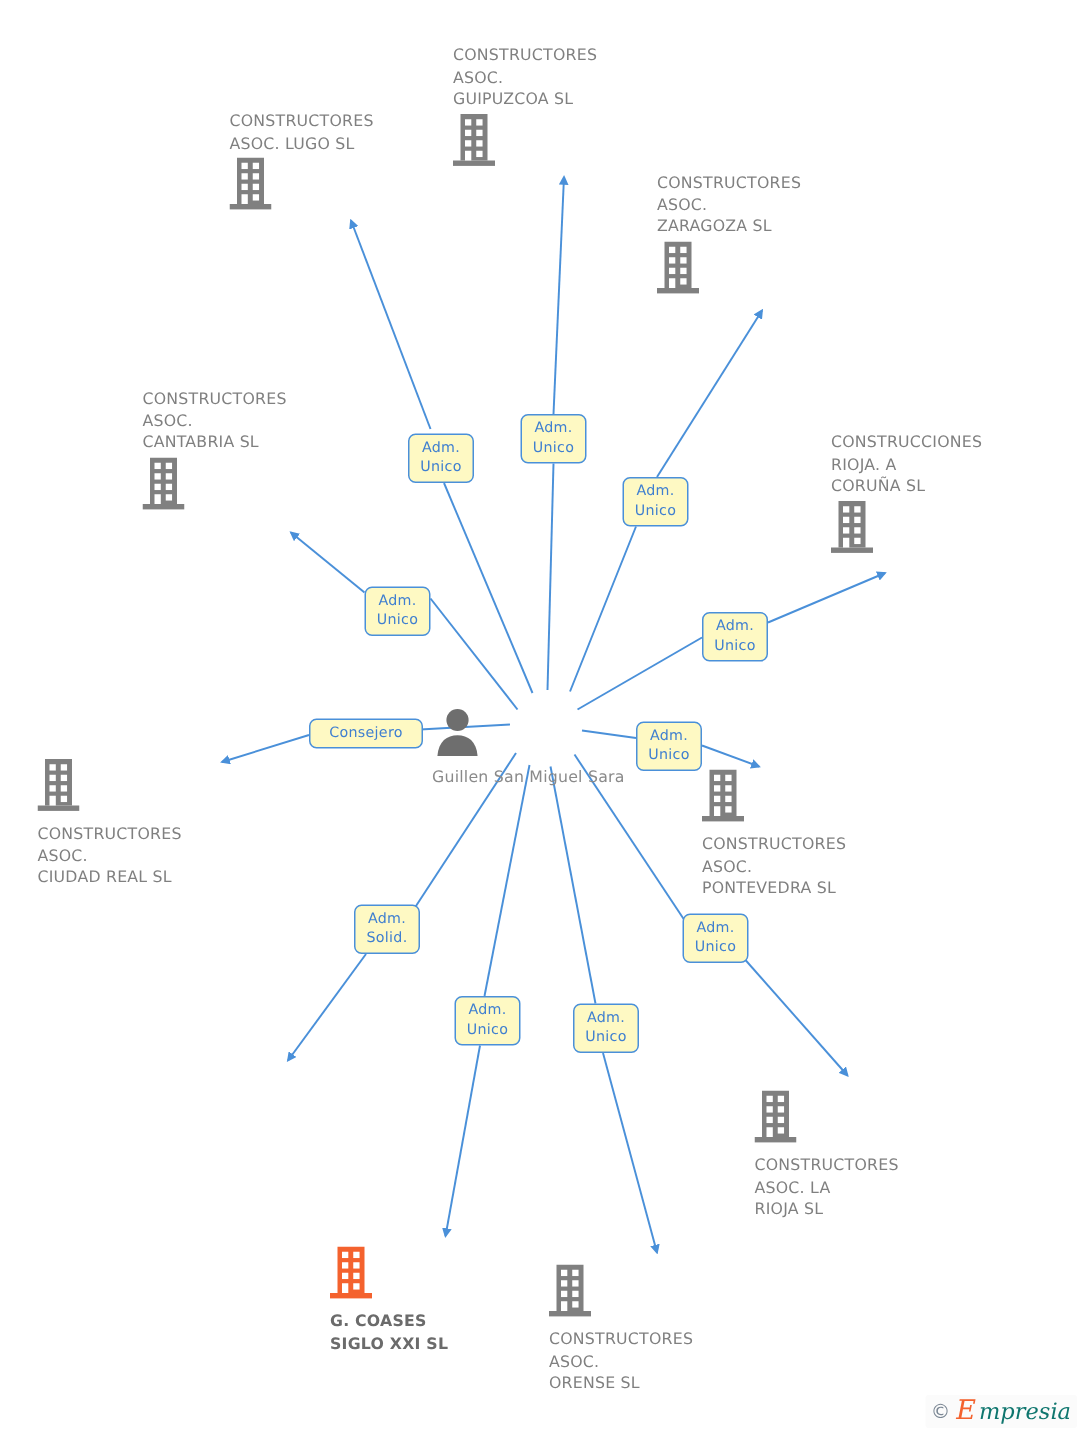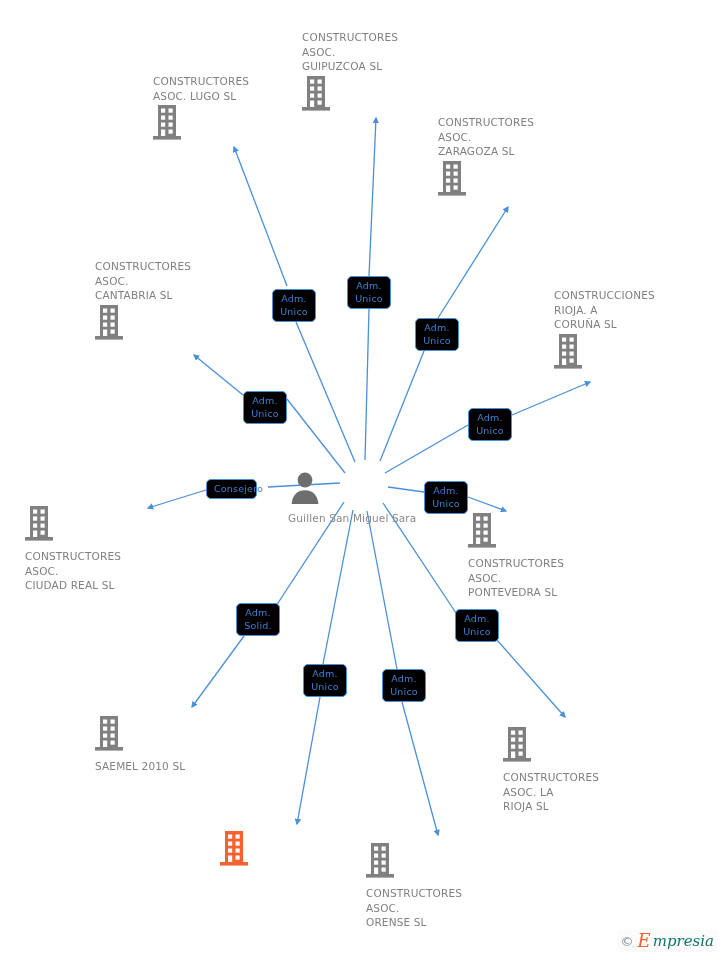--- a/index.html
+++ b/index.html
@@ -51,21 +51,21 @@
     color: #6b6b6b;
     font-weight: bold;
   }
   .node.person .node-label {
     color: #8a8a8a;
     font-size: 10.5px;
   }
   .edge-label {
     position: absolute;
     box-sizing: border-box;
-    background: #000000;
+    background: #fef9c3;
     border: 1px solid #4a90d9;
     border-radius: 5px;
     color: #3f7fd0;
     font-size: 9.5px;
     line-height: 12.5px;
     text-align: center;
     padding: 3px 5px 3px 5px;
     white-space: pre-line;
     letter-spacing: 0.2px;
   }
@@ -294,37 +294,20 @@
         <rect x="15.5" y="17.5" width="4.2" height="4.2" fill="#ffffff"></rect>
         <rect x="8" y="24.5" width="4.2" height="6.5" fill="#ffffff"></rect>
         <rect x="15.5" y="24.5" width="4.2" height="4.2" fill="#ffffff"></rect>
       </svg>
     </span>
     <span class="node-label">CONSTRUCTORES
 ASOC.
 PONTEVEDRA SL</span>
   </div>
 
-  <div class="node label-below" style="left:170px; top:716px;">
-    <span class="node-icon">
-      <svg width="28" height="36" viewBox="0 0 28 36">
-        <rect x="5" y="0" width="18" height="31" fill="#808080"></rect>
-        <rect x="0" y="31" width="28" height="3.6" fill="#808080"></rect>
-        <rect x="8" y="3.5" width="4.2" height="4.2" fill="#ffffff"></rect>
-        <rect x="15.5" y="3.5" width="4.2" height="4.2" fill="#ffffff"></rect>
-        <rect x="8" y="10.5" width="4.2" height="4.2" fill="#ffffff"></rect>
-        <rect x="15.5" y="10.5" width="4.2" height="4.2" fill="#ffffff"></rect>
-        <rect x="8" y="17.5" width="4.2" height="4.2" fill="#ffffff"></rect>
-        <rect x="15.5" y="17.5" width="4.2" height="4.2" fill="#ffffff"></rect>
-        <rect x="8" y="24.5" width="4.2" height="6.5" fill="#ffffff"></rect>
-        <rect x="15.5" y="24.5" width="4.2" height="4.2" fill="#ffffff"></rect>
-      </svg>
-    </span>
-    <span class="node-label">SAEMEL 2010 SL</span>
-  </div>
 
   <div class="node label-below" style="left:578px; top:727px;">
     <span class="node-icon">
       <svg width="28" height="36" viewBox="0 0 28 36">
         <rect x="5" y="0" width="18" height="31" fill="#808080"></rect>
         <rect x="0" y="31" width="28" height="3.6" fill="#808080"></rect>
         <rect x="8" y="3.5" width="4.2" height="4.2" fill="#ffffff"></rect>
         <rect x="15.5" y="3.5" width="4.2" height="4.2" fill="#ffffff"></rect>
         <rect x="8" y="10.5" width="4.2" height="4.2" fill="#ffffff"></rect>
         <rect x="15.5" y="10.5" width="4.2" height="4.2" fill="#ffffff"></rect>
@@ -347,20 +330,22 @@
         <rect x="8" y="3.5" width="4.2" height="4.2" fill="#ffffff"></rect>
         <rect x="15.5" y="3.5" width="4.2" height="4.2" fill="#ffffff"></rect>
         <rect x="8" y="10.5" width="4.2" height="4.2" fill="#ffffff"></rect>
         <rect x="15.5" y="10.5" width="4.2" height="4.2" fill="#ffffff"></rect>
         <rect x="8" y="17.5" width="4.2" height="4.2" fill="#ffffff"></rect>
         <rect x="15.5" y="17.5" width="4.2" height="4.2" fill="#ffffff"></rect>
         <rect x="8" y="24.5" width="4.2" height="6.5" fill="#ffffff"></rect>
         <rect x="15.5" y="24.5" width="4.2" height="4.2" fill="#ffffff"></rect>
       </svg>
     </span>
+    <span class="node-label">G.  COASES
+SIGLO XXI SL</span>
   </div>
 
   <div class="node label-below" style="left:441px; top:843px;">
     <span class="node-icon">
       <svg width="28" height="36" viewBox="0 0 28 36">
         <rect x="5" y="0" width="18" height="31" fill="#808080"></rect>
         <rect x="0" y="31" width="28" height="3.6" fill="#808080"></rect>
         <rect x="8" y="3.5" width="4.2" height="4.2" fill="#ffffff"></rect>
         <rect x="15.5" y="3.5" width="4.2" height="4.2" fill="#ffffff"></rect>
         <rect x="8" y="10.5" width="4.2" height="4.2" fill="#ffffff"></rect>
@@ -379,21 +364,21 @@
   <div class="edge-label" style="left:272px; top:289px; width:44px; height:33px;">Adm.
 Unico</div>
   <div class="edge-label" style="left:347px; top:276px; width:44px; height:33px;">Adm.
 Unico</div>
   <div class="edge-label" style="left:415px; top:318px; width:44px; height:33px;">Adm.
 Unico</div>
   <div class="edge-label" style="left:243px; top:391px; width:44px; height:33px;">Adm.
 Unico</div>
   <div class="edge-label" style="left:468px; top:408px; width:44px; height:33px;">Adm.
 Unico</div>
-  <div class="edge-label single" style="left:206px; top:479px; width:51px; height:20px;">Consejero</div>
+  <div class="edge-label single" style="left:206px; top:479px; width:76px; height:20px;">Consejero</div>
   <div class="edge-label" style="left:424px; top:481px; width:44px; height:33px;">Adm.
 Unico</div>
   <div class="edge-label" style="left:236px; top:603px; width:44px; height:33px;">Adm.
 Solid.</div>
   <div class="edge-label" style="left:303px; top:664px; width:44px; height:33px;">Adm.
 Unico</div>
   <div class="edge-label" style="left:382px; top:669px; width:44px; height:33px;">Adm.
 Unico</div>
   <div class="edge-label" style="left:455px; top:609px; width:44px; height:33px;">Adm.
 Unico</div>

